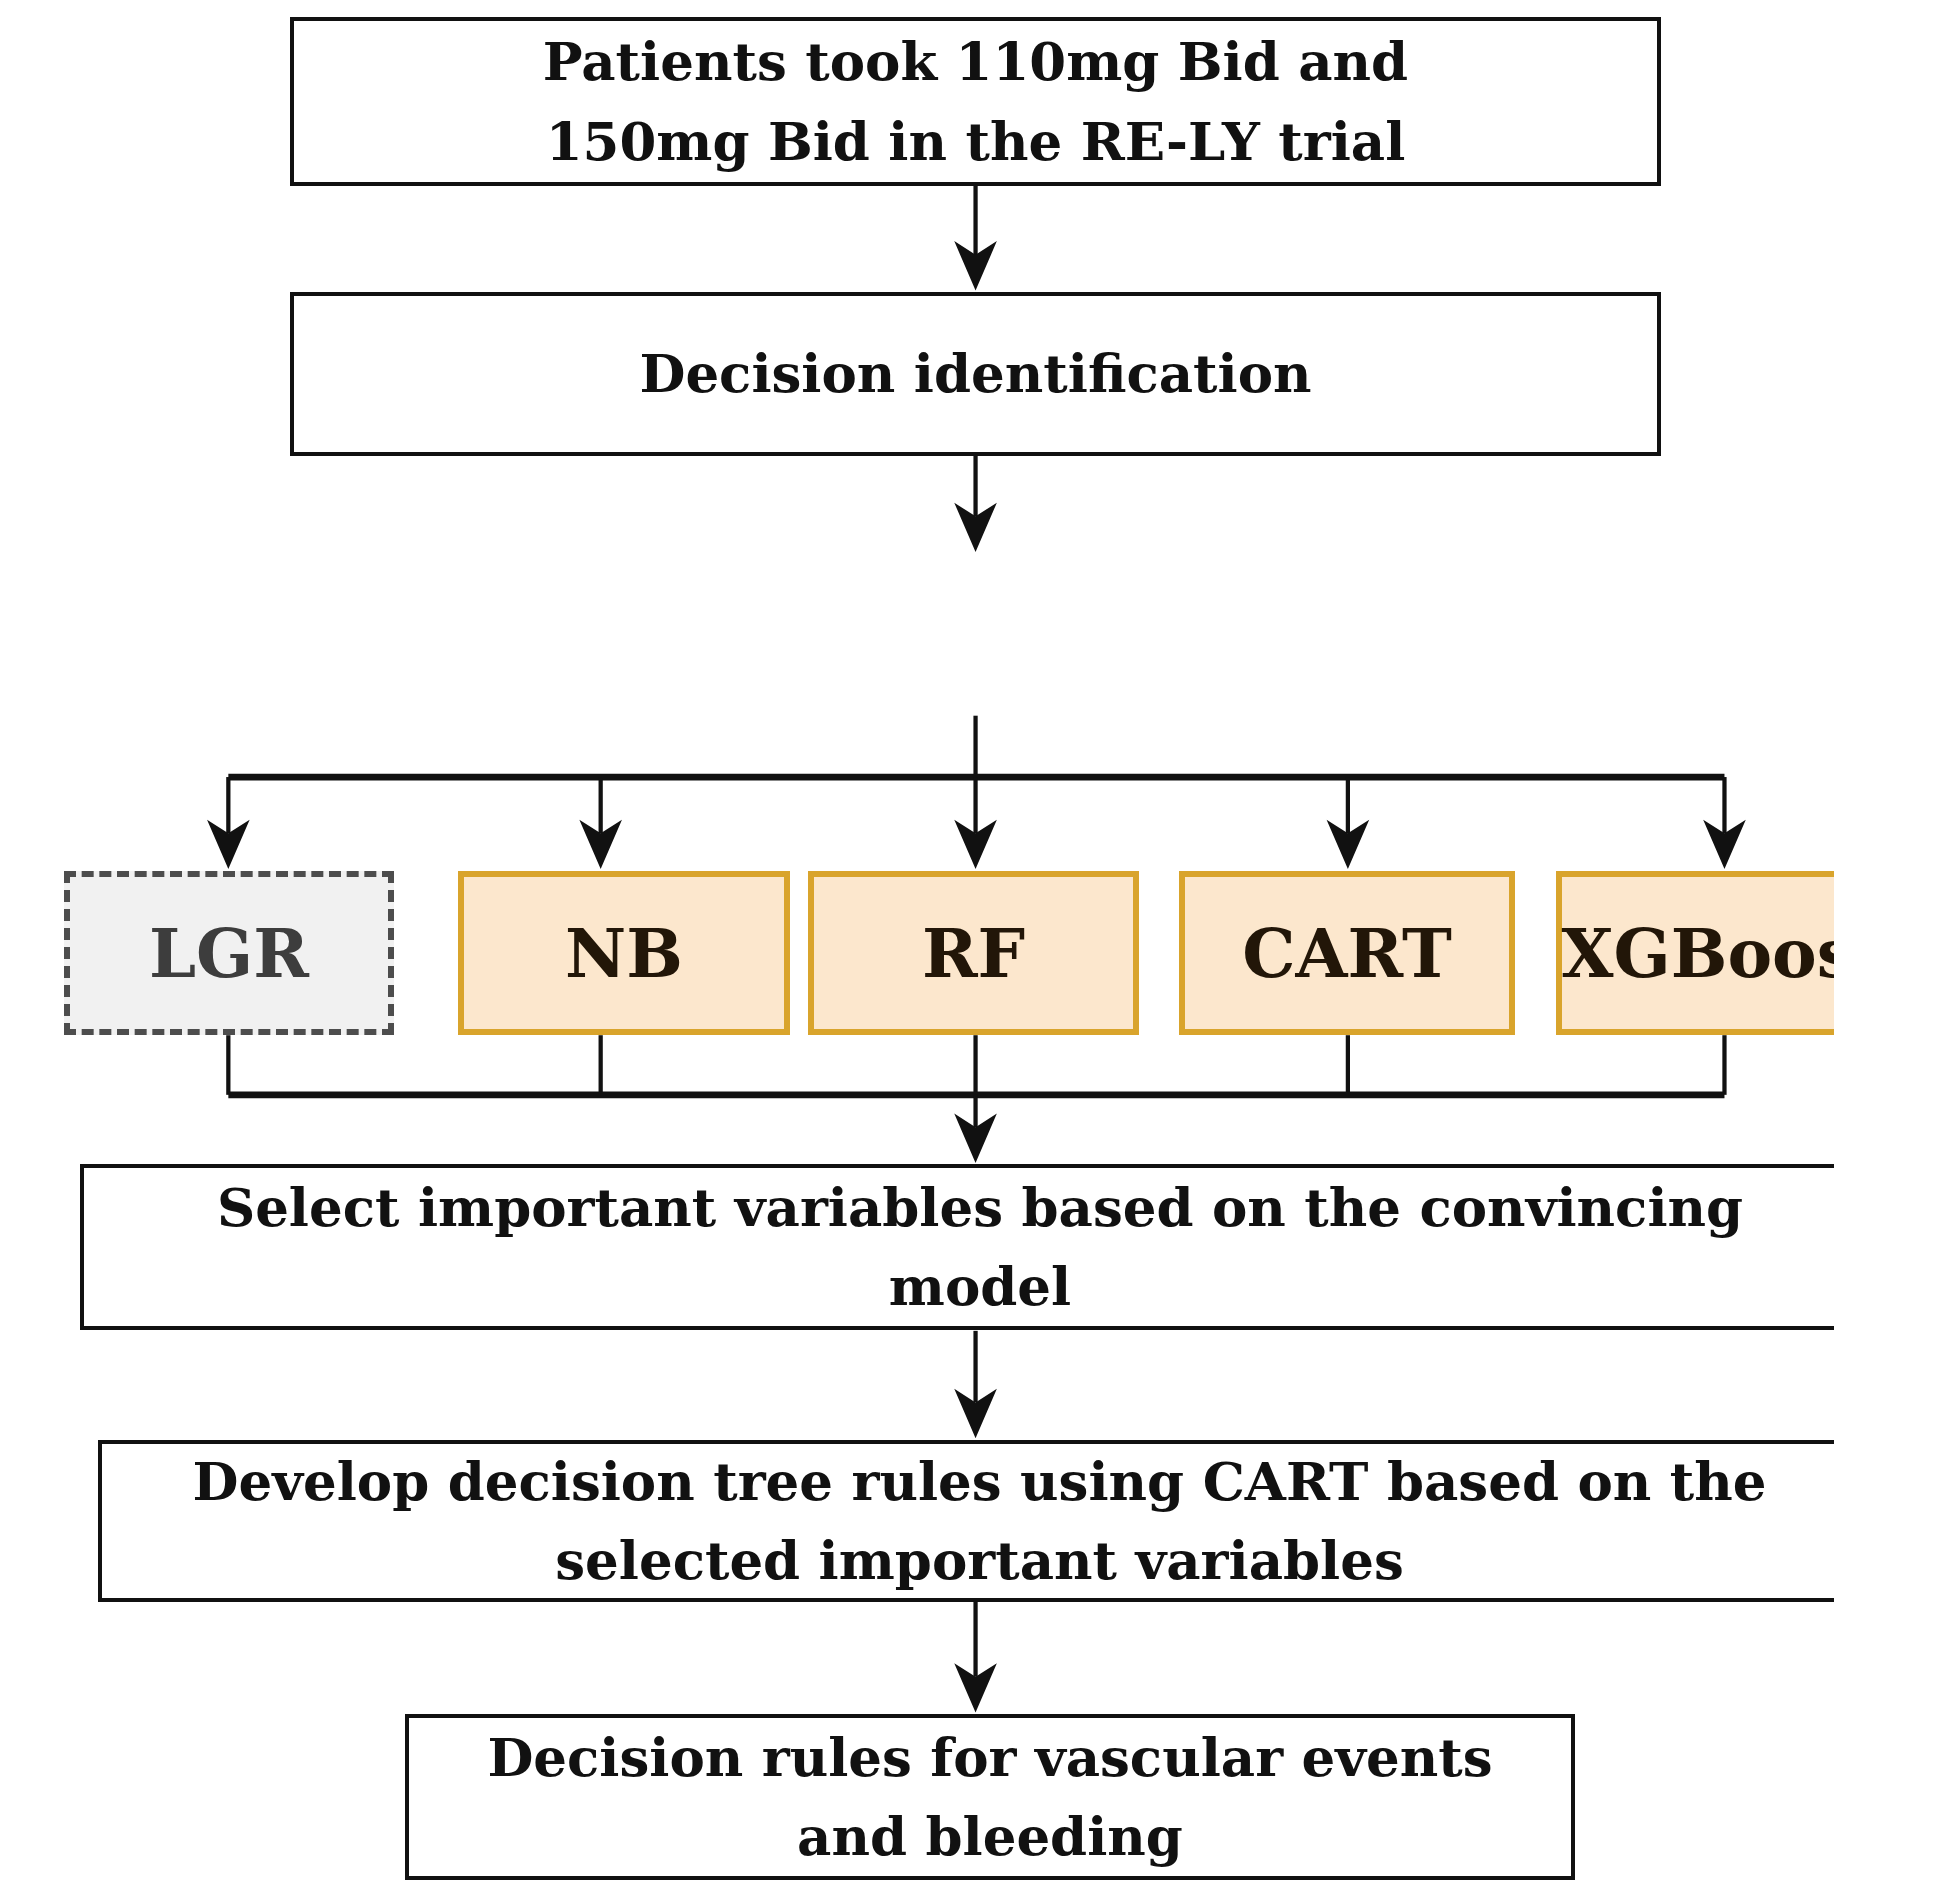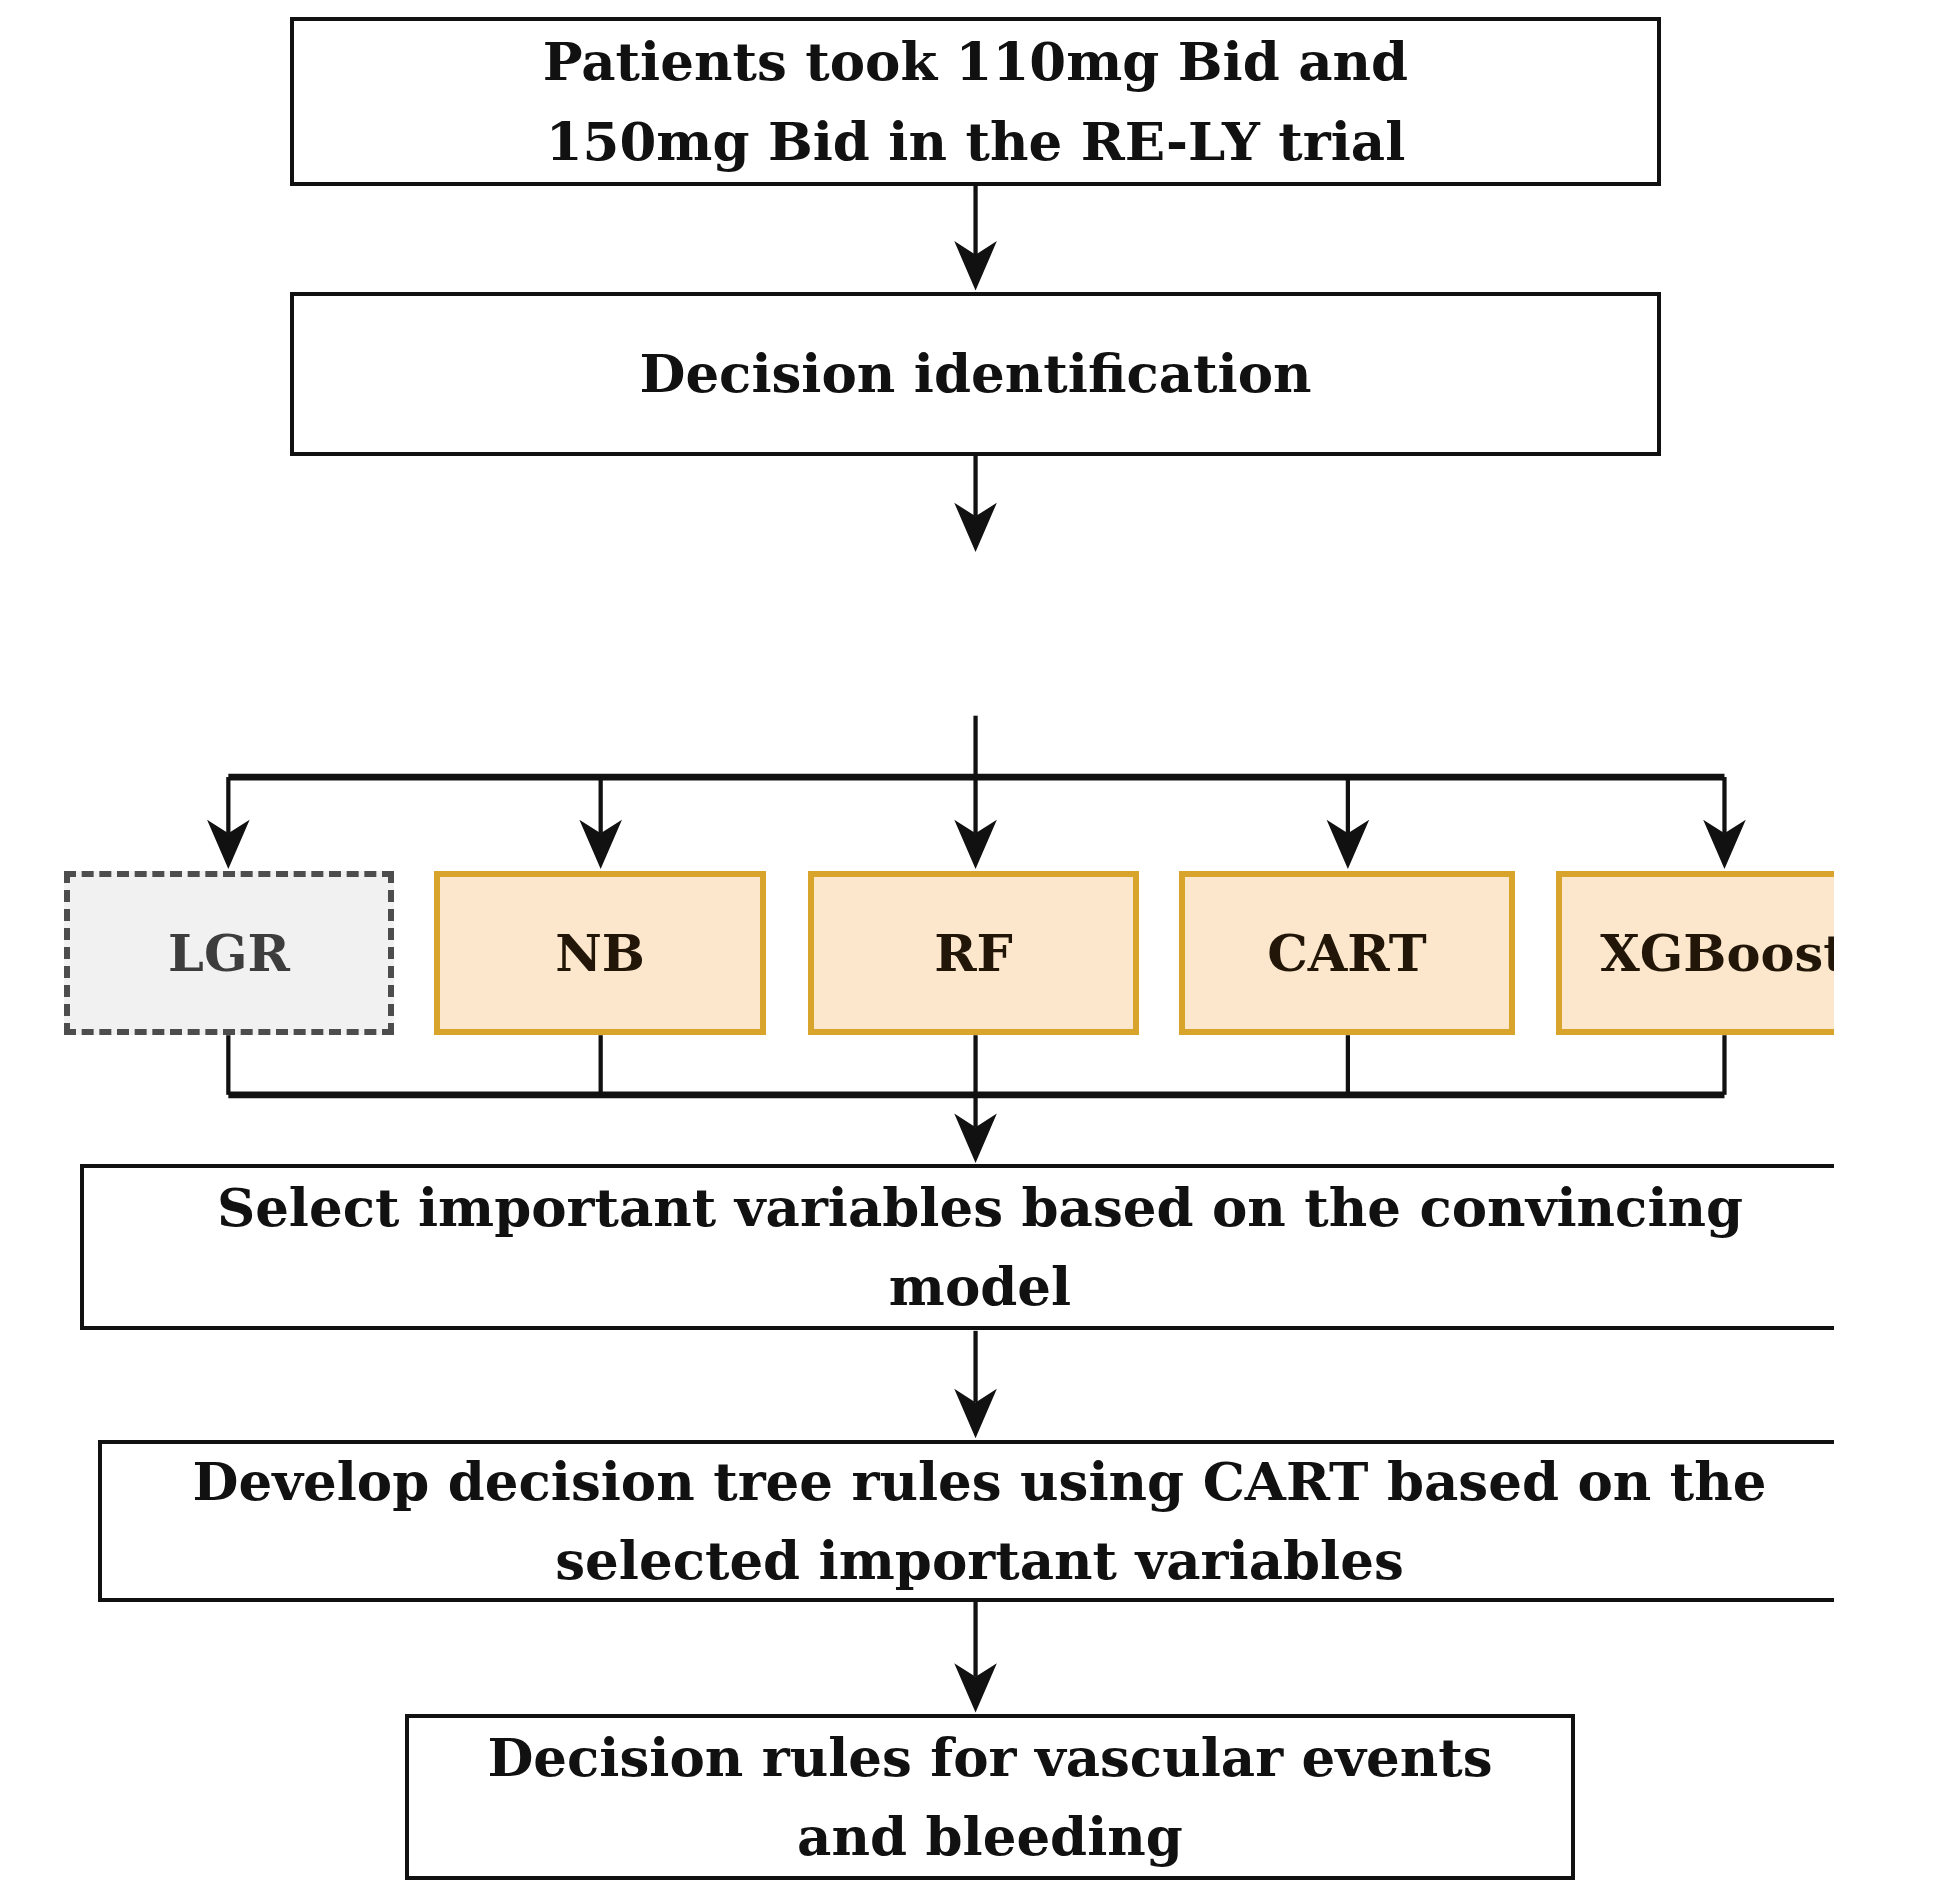--- a/index.html
+++ b/index.html
@@ -37,21 +37,21 @@
     align-items: center;
     justify-content: center;
     white-space: pre-line;
   }
   .model {
     position: absolute;
     box-sizing: border-box;
     top: 871px;
     height: 164px;
     font-weight: 700;
-    font-size: 51px;
+    font-size: 67px;
     text-align: center;
     display: flex;
     align-items: center;
     justify-content: center;
   }
   .model.solid {
     background: #fce7cd;
     border: 6px solid #d9a42c;
     color: #221608;
   }
@@ -62,21 +62,21 @@
   }
   
   #box-patients  { left: 290px;  top: 17px;   width: 1371px; height: 169px; }
   #box-subject   { left: 290px;  top: 292px;  width: 1371px; height: 164px; }
   #box-construct { left: 12.8px;   top: 554px;  width: 1920px; height: 162px; }
   #box-select    { left: 80px;  top: 1164px; width: 1763px; height: 166px; padding-left: 37px; }
   #box-develop   { left: 98px;  top: 1440px; width: 1763px; height: 162px; }
   #box-decision  { left: 405px;  top: 1714px; width: 1170px; height: 166px; }
   
   #model-lgr     { left: 64px;   width: 330px; }
-  #model-nb      { left: 434px;  width: 332px; }
+  #model-nb      { left: 458px;  width: 332px; }
   #model-rf      { left: 808px;  width: 331px; }
   #model-cart    { left: 1179px; width: 336px; }
   #model-xgboost { left: 1556px; width: 335px; }
 </style>
 </head>
 <body>
 
 <div id="canvas">
 
   <svg class="connectors" viewBox="0 0 2284 2230" xmlns="http://www.w3.org/2000/svg">

